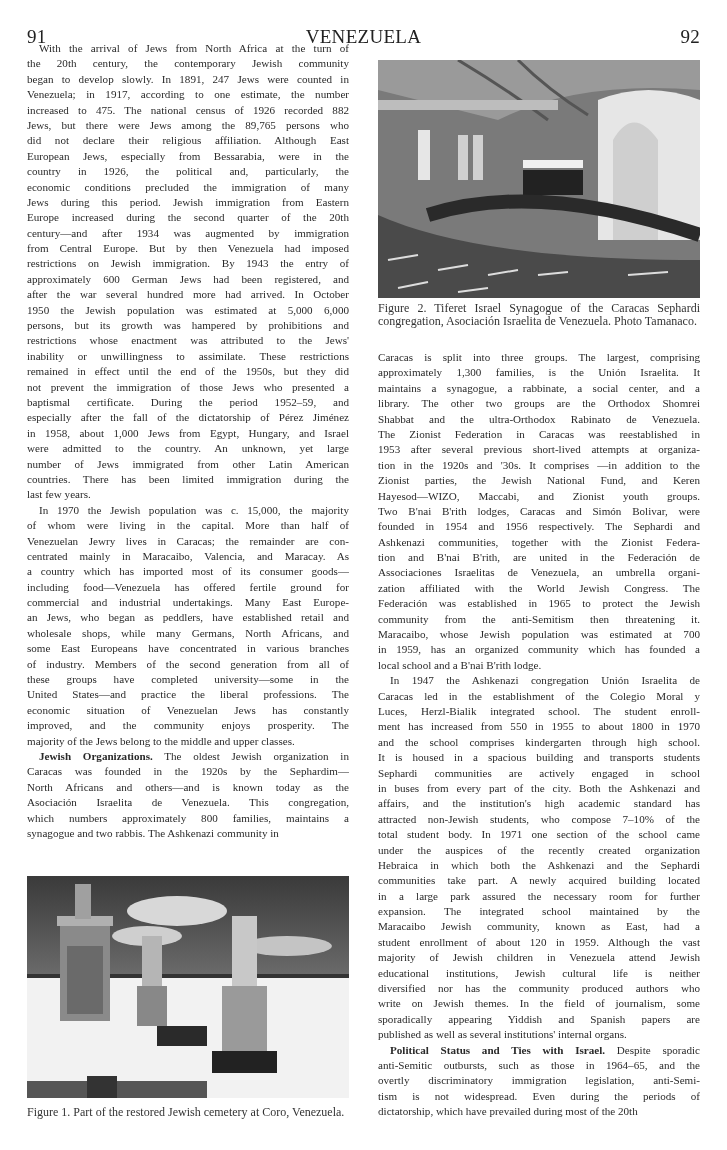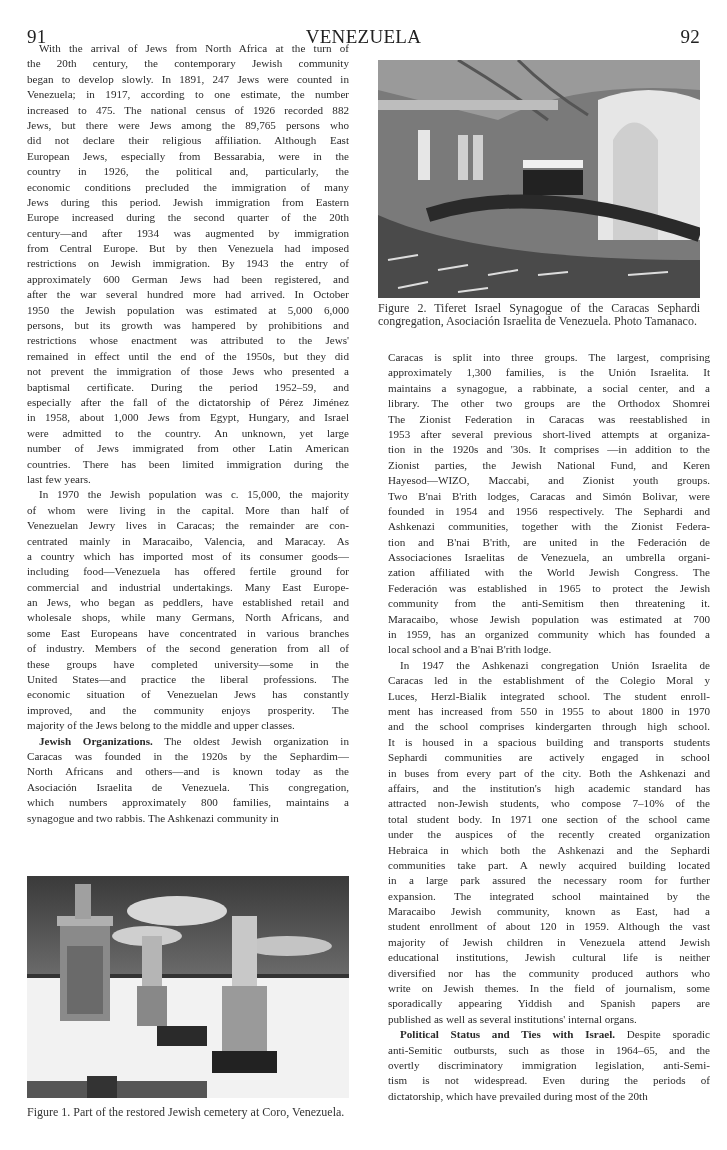--- a/index.html
+++ b/index.html
@@ -37,20 +37,21 @@
     <span class="ln">Jews during this period. Jewish immigration from Eastern</span>
     <span class="ln">Europe increased during the second quarter of the 20th</span>
     <span class="ln">century—and after 1934 was augmented by immigration</span>
     <span class="ln">from Central Europe. But by then Venezuela had imposed</span>
     <span class="ln">restrictions on Jewish immigration. By 1943 the entry of</span>
     <span class="ln">approximately 600 German Jews had been registered, and</span>
     <span class="ln">after the war several hundred more had arrived. In October</span>
     <span class="ln">1950 the Jewish population was estimated at 5,000 6,000</span>
     <span class="ln">persons, but its growth was hampered by prohibitions and</span>
     <span class="ln">restrictions whose enactment was attributed to the Jews'</span>
+    <span class="ln">inability or unwillingness to assimilate. These restrictions</span>
     <span class="ln">remained in effect until the end of the 1950s, but they did</span>
     <span class="ln">not prevent the immigration of those Jews who presented a</span>
     <span class="ln">baptismal certificate. During the period 1952–59, and</span>
     <span class="ln">especially after the fall of the dictatorship of Pérez Jiménez</span>
     <span class="ln">in 1958, about 1,000 Jews from Egypt, Hungary, and Israel</span>
     <span class="ln">were admitted to the country. An unknown, yet large</span>
     <span class="ln">number of Jews immigrated from other Latin American</span>
     <span class="ln">countries. There has been limited immigration during the</span>
     <span class="ln last">last few years.</span>
     <span class="ln ind">In 1970 the Jewish population was c. 15,000, the majority</span>
@@ -134,25 +135,26 @@
       <line x1="80" y1="232" x2="110" y2="228"></line>
     </g>
   </svg>
 </div>
 
 <div class="cap" style="left:378px;top:302px;width:322px;">
   <span class="ln">Figure 2. Tiferet Israel Synagogue of the Caracas Sephardi</span>
   <span class="ln last">congregation, Asociación Israelita de Venezuela. Photo Tamanaco.</span>
 </div>
 
-<div class="col" id="rightcol" style="left:388px;top:350px;">
+<div class="col" id="rightcol" style="left:378px;top:350px;">
     <span class="ln">Caracas is split into three groups. The largest, comprising</span>
     <span class="ln">approximately 1,300 families, is the Unión Israelita. It</span>
     <span class="ln">maintains a synagogue, a rabbinate, a social center, and a</span>
     <span class="ln">library. The other two groups are the Orthodox Shomrei</span>
+    <span class="ln">Shabbat and the ultra-Orthodox Rabinato de Venezuela.</span>
     <span class="ln">The Zionist Federation in Caracas was reestablished in</span>
     <span class="ln">1953 after several previous short-lived attempts at organiza-</span>
     <span class="ln">tion in the 1920s and '30s. It comprises —in addition to the</span>
     <span class="ln">Zionist parties, the Jewish National Fund, and Keren</span>
     <span class="ln">Hayesod—WIZO, Maccabi, and Zionist youth groups.</span>
     <span class="ln">Two B'nai B'rith lodges, Caracas and Simón Bolivar, were</span>
     <span class="ln">founded in 1954 and 1956 respectively. The Sephardi and</span>
     <span class="ln">Ashkenazi communities, together with the Zionist Federa-</span>
     <span class="ln">tion and B'nai B'rith, are united in the Federación de</span>
     <span class="ln">Associaciones Israelitas de Venezuela, an umbrella organi-</span>

